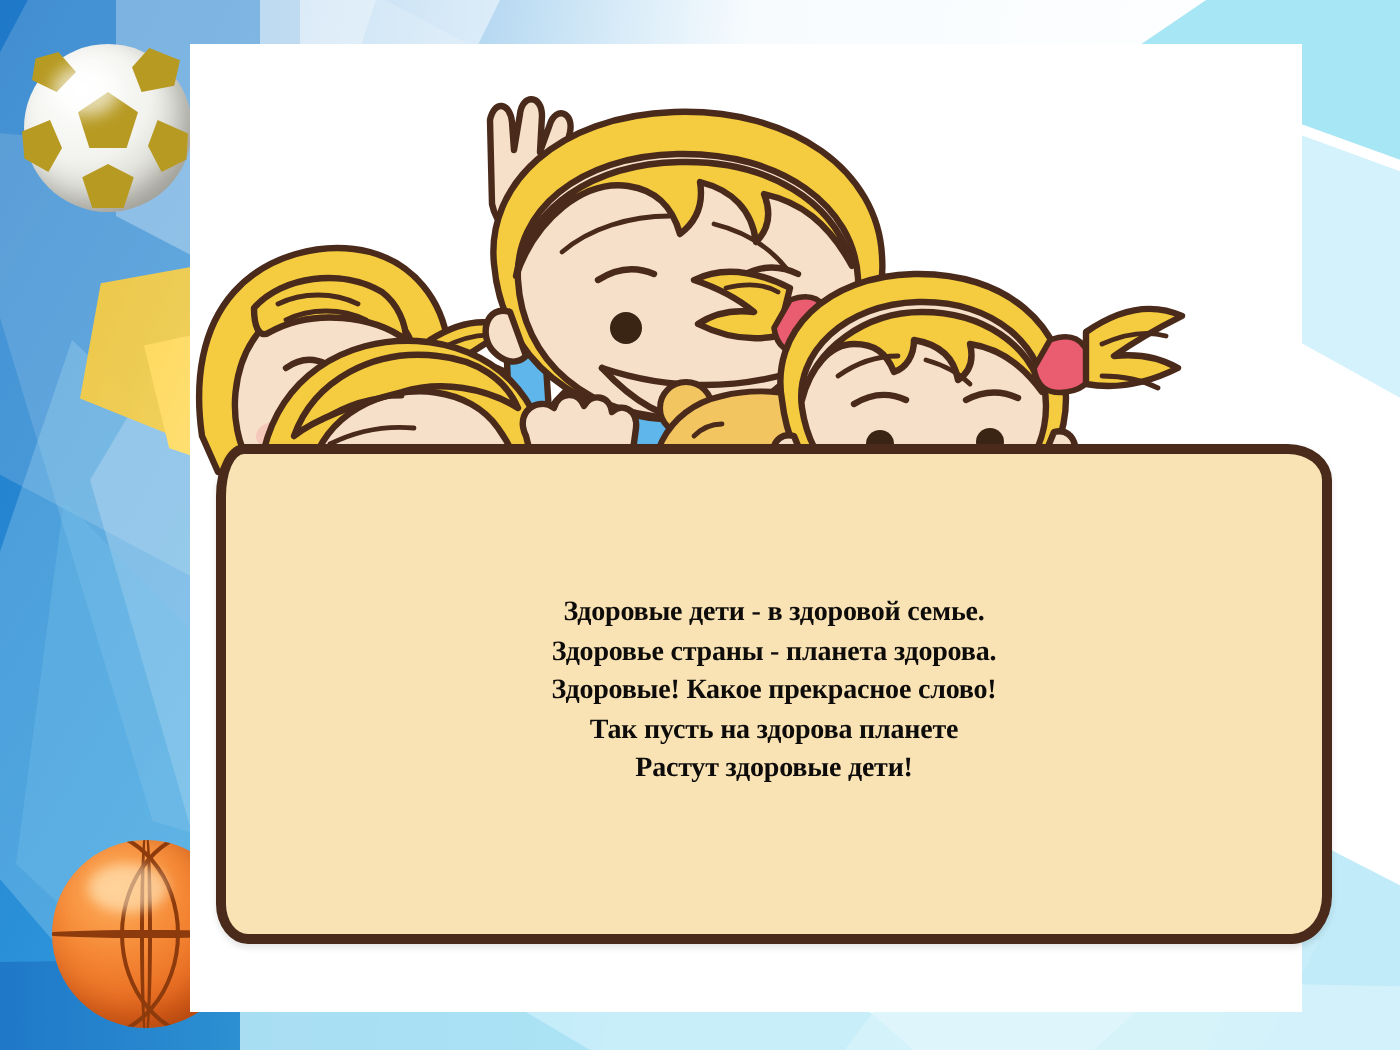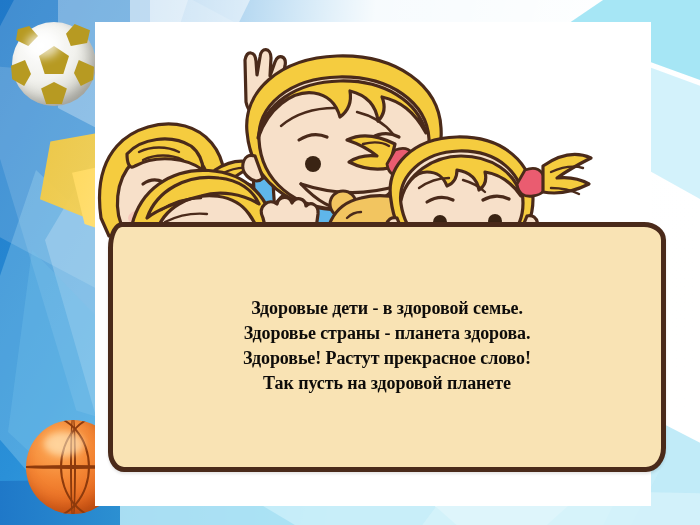--- a/index.html
+++ b/index.html
@@ -139,21 +139,21 @@
     box-shadow:0 2px 3px rgba(0,0,0,.10);
   }
   .banner-text {
     position:absolute; left:0; top:0; width:100%; height:100%;
     display:flex; flex-direction:column; align-items:center; justify-content:center;
     padding:8px 16px 10px;
   }
   .banner-text .line {
     font-family:"Liberation Serif", serif;
     font-weight:bold;
-    font-size:18px;
+    font-size:14px;
     line-height:1.40;
     color:#0e0c0a;
     white-space:nowrap;
     text-align:center;
     letter-spacing:-0.1px;
   }
 </style>
 </head>
 <body>
 
@@ -327,18 +327,19 @@
         <path class="sk" d="M360 230 c-6 -12 6 -20 14 -14 c2 -8 12 -9 15 -1 c4 -7 13 -5 14 3 c5 -5 13 -1 12 8 l-3 22 c-1 8 -8 12 -20 12 c-14 0 -24 -6 -28 -14 z"></path>
         <path class="sk" d="M484 236 c-6 -12 6 -20 14 -14 c2 -8 12 -9 15 -1 c4 -7 13 -5 14 3 c5 -5 13 -1 12 8 l-3 22 c-1 8 -8 12 -20 12 c-14 0 -24 -6 -28 -14 z"></path>
       </g>
     </svg>
   </div>
 
   <div class="banner">
     <div class="banner-text">
       <div class="line">Здоровые дети - в здоровой семье.</div>
       <div class="line">Здоровье страны - планета здорова.</div>
-      <div class="line">Здоровье! Растут прекрасное слово!</div>
-      <div class="line">Так пусть на здоровой планете</div>
+      <div class="line">Здоровые! Какое прекрасное слово!</div>
+      <div class="line">Так пусть на здорова планете</div>
+      <div class="line">Растут здоровые дети!</div>
     </div>
   </div>
 
 </div>
 
 </body></html>

